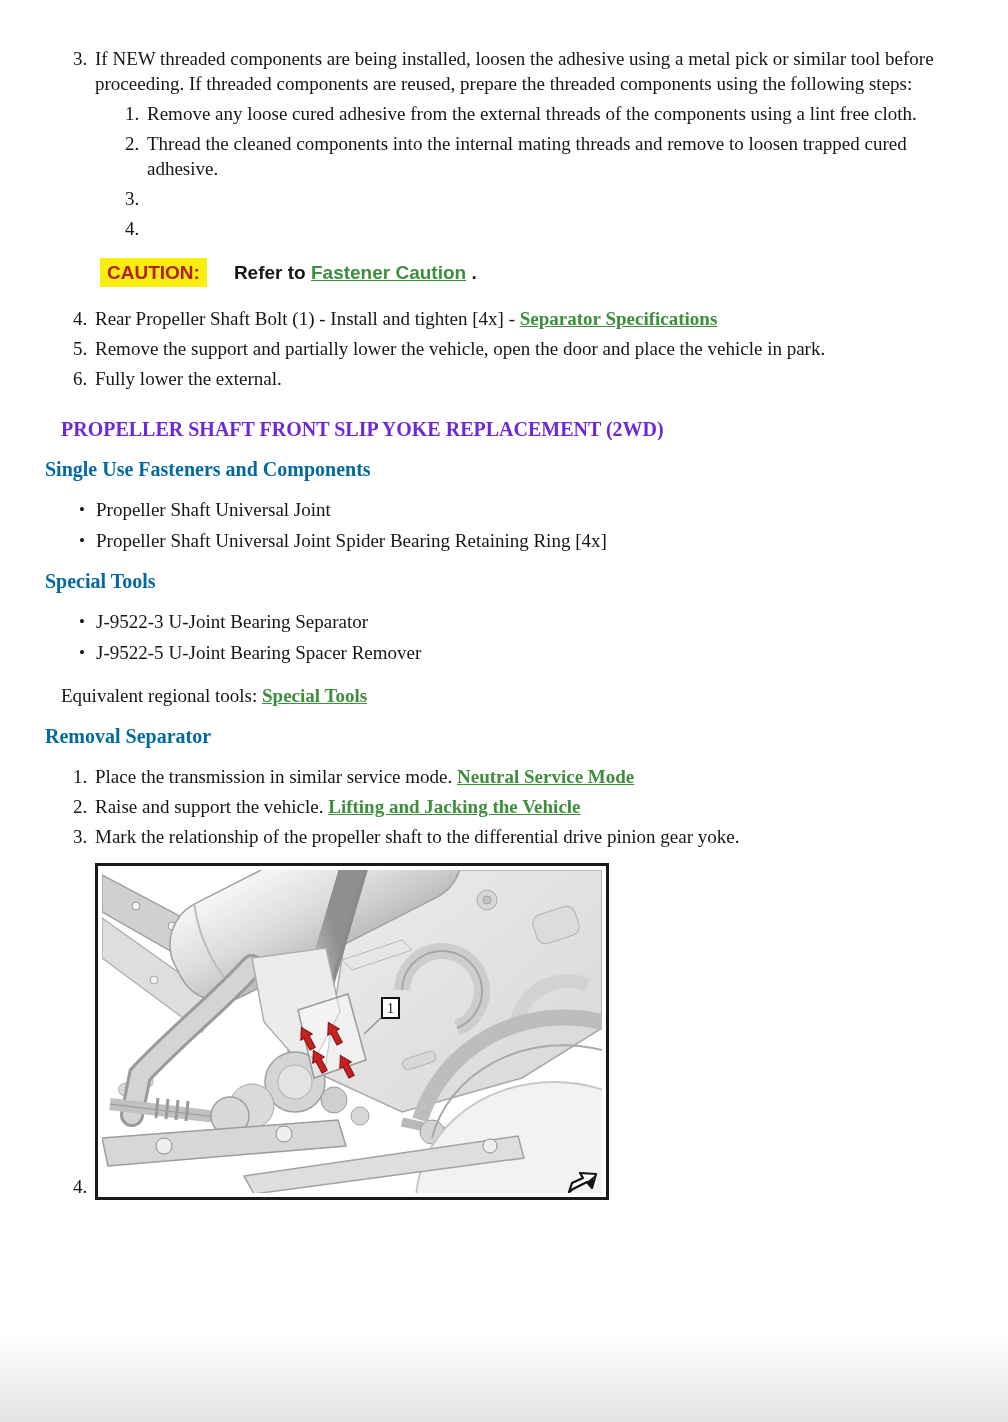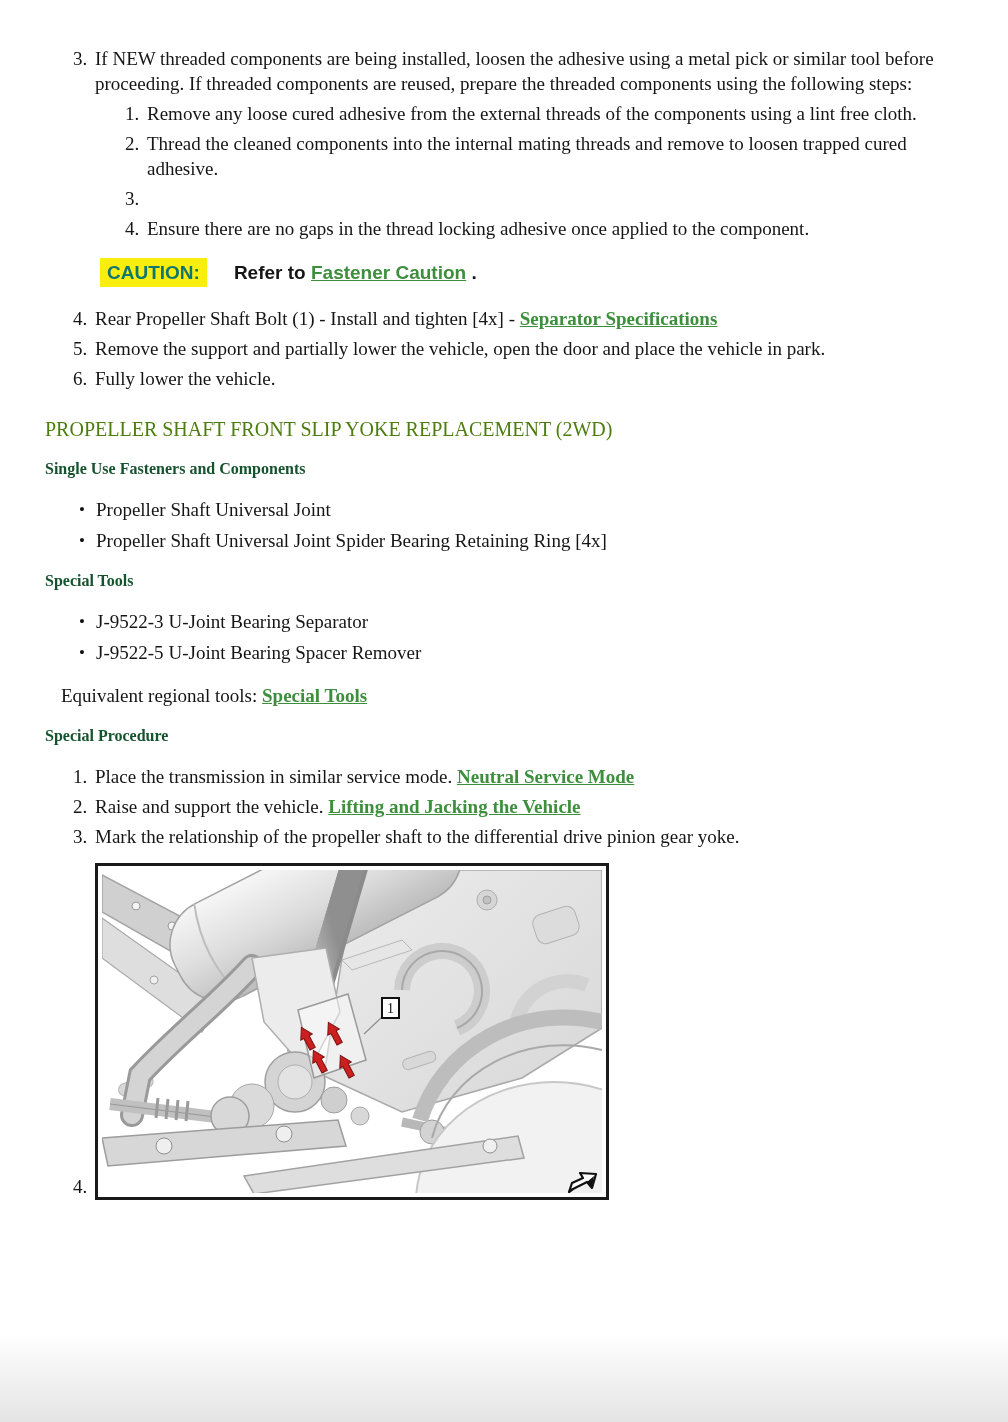--- a/index.html
+++ b/index.html
@@ -25,30 +25,30 @@
   .bli .dot{flex:0 0 17px;font-size:17px;}
   .bli .li-text{flex:1;}
 
   a.link{color:#3d8e3d;font-weight:bold;text-decoration:underline;cursor:pointer;}
 
   .caution-row{
     margin:17px 0 19px 55px;
     font-family:"Liberation Sans",sans-serif;font-weight:bold;font-size:19px;
     display:flex;align-items:baseline;
   }
-  .caution-label{background:#f9ee0e;padding:2px 7px;color:#0f766e;}
+  .caution-label{background:#f9ee0e;padding:2px 7px;color:#b91c1c;}
   .caution-body{margin-left:27px;}
   .caution-body a.link{font-family:"Liberation Sans",sans-serif;}
 
   .section-title{
-    color:#4d7c0f;font-weight:normal;font-size:20px;line-height:24px;
-    margin:26px 0 14px 0;
+    color:#6d28d9;font-weight:bold;font-size:20px;line-height:24px;
+    margin:26px 0 14px 16px;
   }
   .sub-heading{
-    color:#14532d;font-weight:bold;font-size:16px;line-height:20px;
+    color:#0369a1;font-weight:bold;font-size:20px;line-height:20px;
     margin:18px 0 18px 0;
   }
   .group{margin-bottom:16px;}
   .tool-code{font-weight:normal;margin-right:5px;}
   .equivalent-line{margin:18px 0 18px 16px;}
 
   .figure-row{display:flex;align-items:flex-end;padding-left:28px;margin-top:14px;}
   .figure-row .num{flex:0 0 22px;margin-bottom:1px;}
   .figure-frame{
     border:3px solid #1a1a1a;background:#ffffff;padding:4px;
@@ -78,39 +78,38 @@
   </div>
   <div class="li2">
     <span class="num">2.</span>
     <span class="li-text">Thread the cleaned components into the internal mating threads and remove to loosen trapped cured adhesive.</span>
   </div>
   <div class="li2">
     <span class="num">3.</span>
   </div>
   <div class="li2">
     <span class="num">4.</span>
-    <span class="li-text">Ensure there are no gaps in the thread locking adhesive once applied to the component.</span>
   </div>
 
   <div class="caution-row">
     <span class="caution-label">CAUTION:</span>
     <span class="caution-body"><span>Refer to </span><a class="link">Fastener Caution</a><span> .</span></span>
   </div>
 
   <div class="li1">
     <span class="num">4.</span>
     <span class="li-text"><span>Rear Propeller Shaft Bolt (1) - Install and tighten [4x] - </span><a class="link">Separator Specifications</a></span>
   </div>
   <div class="li1">
     <span class="num">5.</span>
     <span class="li-text">Remove the support and partially lower the vehicle, open the door and place the vehicle in park.</span>
   </div>
   <div class="li1">
     <span class="num">6.</span>
-    <span class="li-text">Fully lower the vehicle.</span>
+    <span class="li-text">Fully lower the external.</span>
   </div>
 
   <div class="section-title">PROPELLER SHAFT FRONT SLIP YOKE REPLACEMENT (2WD)</div>
 
   <div class="sub-heading">Single Use Fasteners and Components</div>
   <div class="group">
     <div class="bli">
       <span class="dot">•</span>
       <span class="li-text">Propeller Shaft Universal Joint</span>
     </div>
@@ -127,21 +126,21 @@
       <span class="li-text"><span class="tool-code">J-9522-3</span><span>U-Joint Bearing Separator</span></span>
     </div>
     <div class="bli">
       <span class="dot">•</span>
       <span class="li-text"><span class="tool-code">J-9522-5</span><span>U-Joint Bearing Spacer Remover</span></span>
     </div>
   </div>
 
   <div class="equivalent-line"><span>Equivalent regional tools: </span><a class="link">Special Tools</a></div>
 
-  <div class="sub-heading">Special Procedure</div>
+  <div class="sub-heading">Removal Separator</div>
 
   <div class="li1">
     <span class="num">1.</span>
     <span class="li-text"><span>Place the transmission in similar service mode. </span><a class="link">Neutral Service Mode</a></span>
   </div>
   <div class="li1">
     <span class="num">2.</span>
     <span class="li-text"><span>Raise and support the vehicle. </span><a class="link">Lifting and Jacking the Vehicle</a></span>
   </div>
   <div class="li1">

